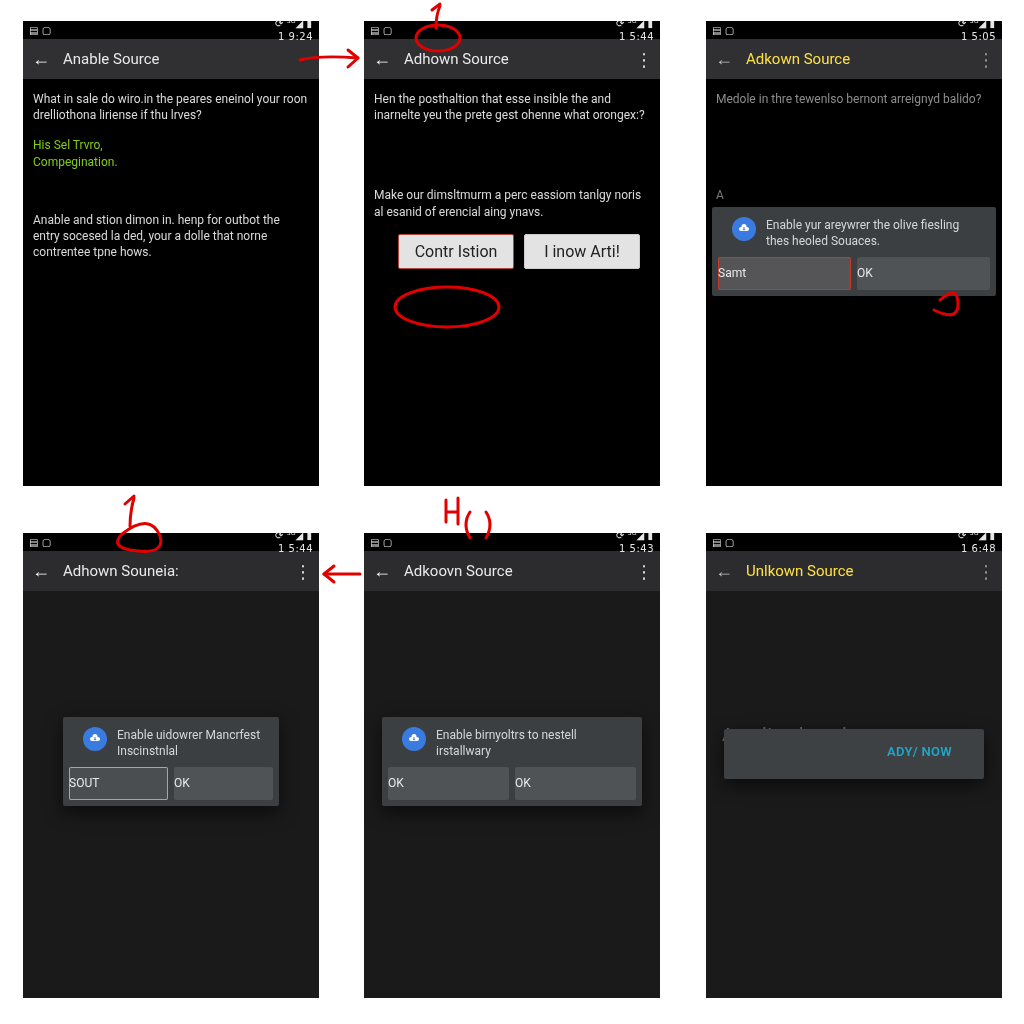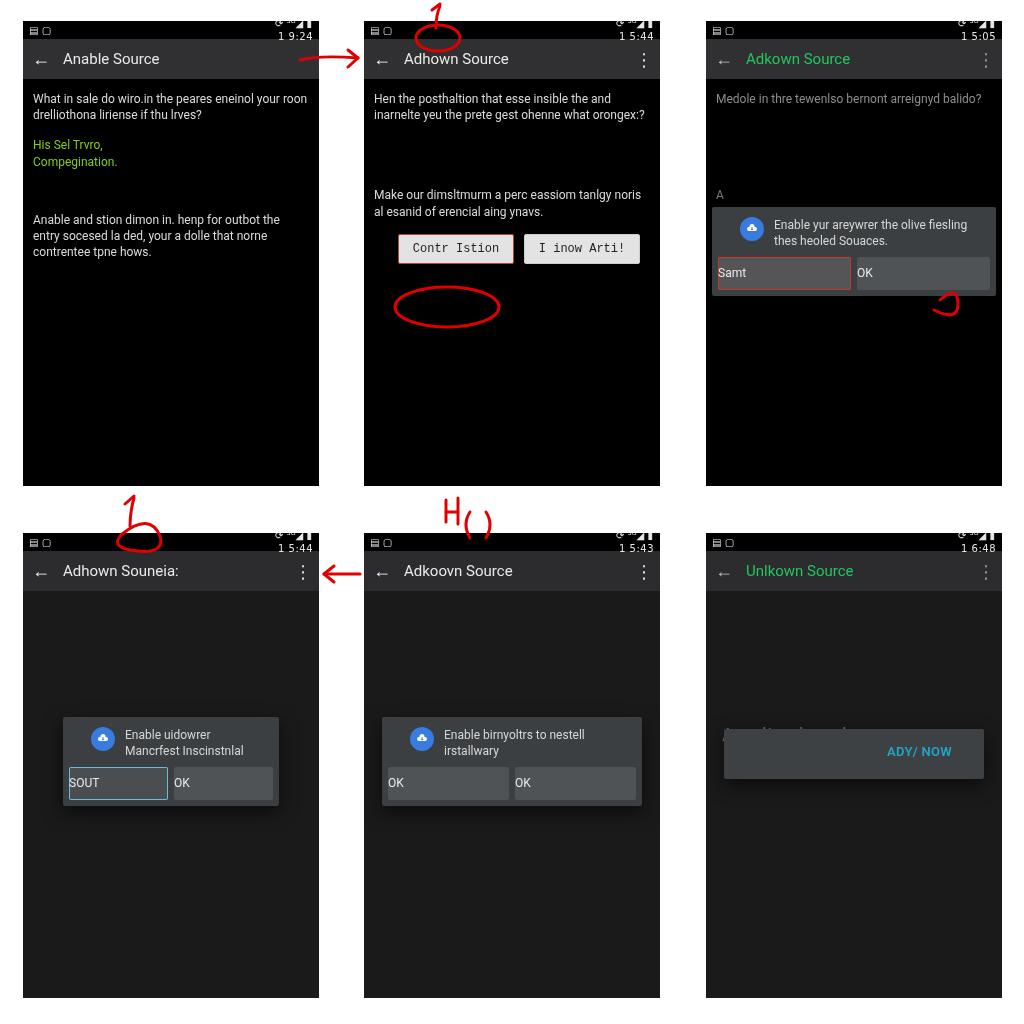--- a/index.html
+++ b/index.html
@@ -41,59 +41,59 @@
     background: #303033;
     display: flex;
     align-items: center;
     padding: 0 6px;
     color: #e8e8e8;
   }
   .appbar.dark { background:#2c2c2e; }
   .appbar .back { width:24px; text-align:center; font-size:18px; cursor:pointer; color:#f2f2f2;}
   .appbar.faded .back { color:#bdbdbd; }
   .appbar .title { font-size:15px; margin-left:10px; flex:1; }
-  .appbar.faded .title { color:#22c55e; }
+  .appbar.faded .title { color:#fde047; }
   .appbar .menu { width:20px; text-align:center; font-size:18px; cursor:pointer; color:#e0e0e0;}
   .appbar.faded .menu { color:#9a9a9a; }
 
   .body-area {
     position: relative;
     height: calc(100% - 58px);
     background: #000;
     color: #dadada;
     font-size: 12px;
     line-height: 1.35;
     padding: 12px 10px;
   }
   .body-area.graysheet { background:#1a1a1a; color:#bfbfbf; }
   .body-area .p { margin-bottom: 14px; }
   .body-area .link { color:#84cc16; }
 
   .btnrow { display:flex; gap:10px; margin-top:8px; }
   .btn-light {
-    background:#e3e3e3; color:#222; font-size:12px;
+    background:#e3e3e3; color:#222; font-size:16px;
     padding: 6px 0; text-align:center; border-radius:2px;
-    flex:1; cursor:pointer; border:1px solid #ccc;font-family:Liberation Mono, monospace;
+    flex:1; cursor:pointer; border:1px solid #ccc;
   }
 
   
   .marker { position:absolute; pointer-events:none; }
   .stroke { stroke:#e10000; stroke-width:3; fill:none; stroke-linecap:round; stroke-linejoin:round; }
 
   
   .dialog {
     position:absolute;
     left:6px; right:6px;
     background:#3b3f42;
     border-radius:2px;
     box-shadow: 0 6px 18px rgba(0,0,0,.6);
   }
   .dialog .msgrow {
     display:flex; align-items:flex-start; gap:10px;
-    padding:10px 12px 8px 28px;
+    padding:10px 12px 8px 20px;
     color:#d6d6d6; font-size:12px; line-height:1.35;
   }
   .dialog .icon {
     width:24px; height:24px; border-radius:50%;
     background:#3a7be0; flex:0 0 24px;
     display:flex; align-items:center; justify-content:center;
     color:#fff; font-size:14px;
   }
   .dialog .btns {
     display:flex; gap:6px; padding:0 6px 6px 6px;

